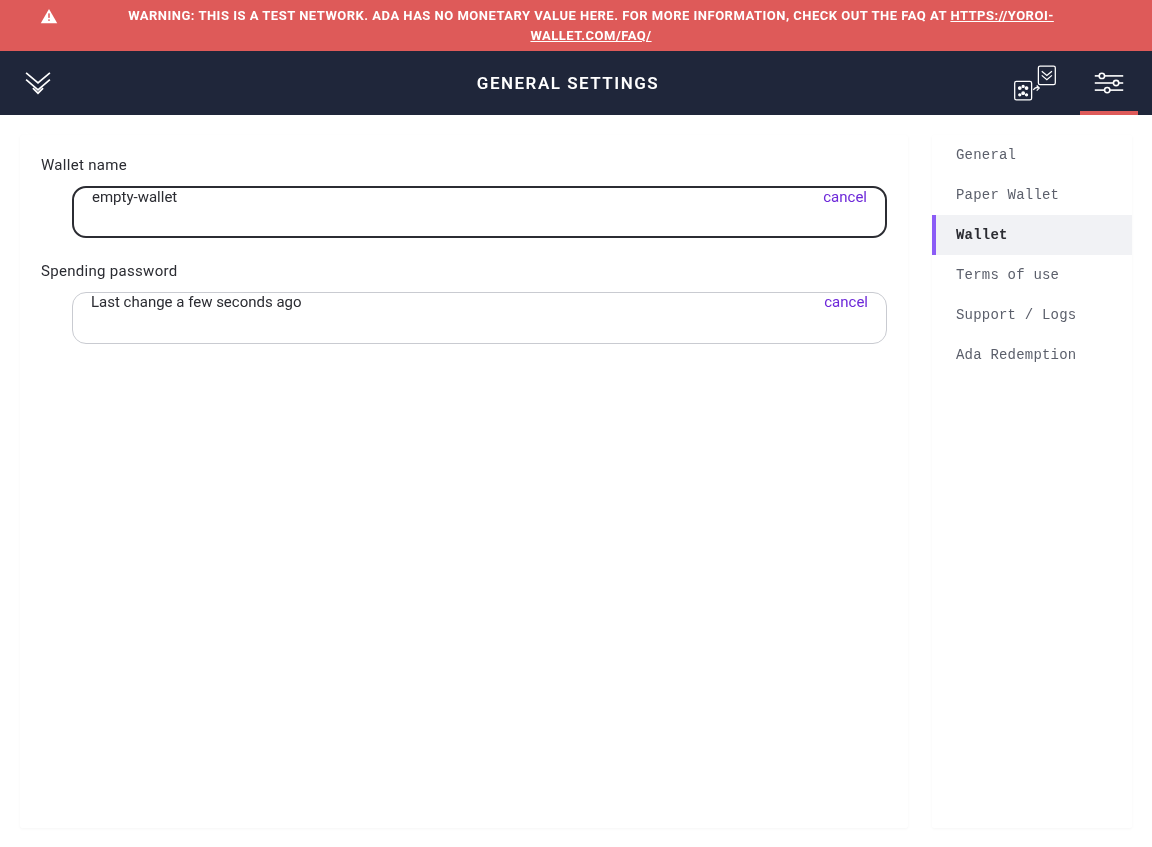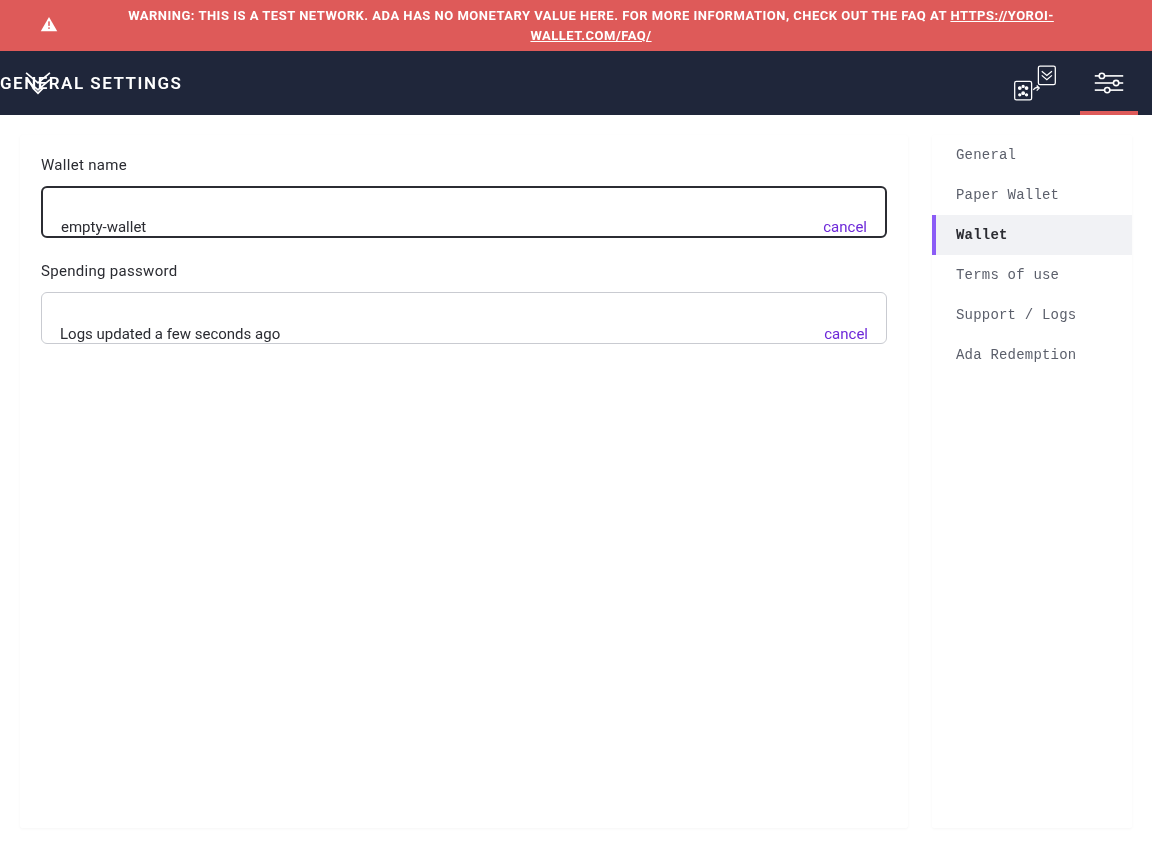--- a/index.html
+++ b/index.html
@@ -7,21 +7,21 @@
 
   
   .warning-banner {
     background: #de5a59;
     color: #fff;
     font-size: 13px;
     font-weight: 700;
     letter-spacing: 0.5px;
     padding: 6px 40px;
     display: flex;
-    align-items: center;
+    align-items: flex-start;
     justify-content: center;
     text-align: center;
     line-height: 1.5;
   }
   .warning-banner .warn-icon {
     margin-right: 12px;
     flex-shrink: 0;
     margin-top: 2px;
   }
   .warning-banner a {
@@ -37,20 +37,21 @@
     align-items: center;
     padding: 0 20px;
     position: relative;
   }
   .header .logo {
     width: 36px; height: 36px;
     display: flex; align-items: center; justify-content: center;
   }
   .header .title {
     position: absolute; left: 0; right: 16px;
+    text-align: center;
     color: #fff;
     font-size: 17px;
     font-weight: 600;
     letter-spacing: 1.5px;
     pointer-events: none;
   }
   .header .actions {
     margin-left: auto;
     display: flex;
     align-items: center;
@@ -101,26 +102,27 @@
   
   .field-group { margin-bottom: 24px; }
   .field-label {
     font-size: 15px;
     color: #2b2c32;
     margin-bottom: 12px;
     letter-spacing: 0.3px;
   }
   .field-box {
     border: 1px solid #c9cbd1;
-    border-radius: 6px;
+    border-radius: 14px;
     height: 52px;
     display: flex;
-    align-items: flex-end;
+    align-items: flex-start;
     padding: 0 18px;
     font-size: 15px;
+    margin-left: 31px;
   }
   .field-box.focused {
     border: 2px solid #2b2c32;
   }
   .field-box input {
     flex: 1;
     border: none;
     outline: none;
     font-size: 15px;
     color: #2b2c32;
@@ -219,21 +221,21 @@
       <div class="field-label">Wallet name</div>
       <div class="field-box focused">
         <input type="text" value="empty-wallet" style="">
         <span class="action-link">cancel</span>
       </div>
     </div>
 
     <div class="field-group">
       <div class="field-label">Spending password</div>
       <div class="field-box">
-        <span class="static-text">Logs updated a few seconds ago</span>
+        <span class="static-text">Last change a few seconds ago</span>
         <span class="action-link">cancel</span>
       </div>
     </div>
 
   </div>
 
   <div class="sidebar">
     <ul class="side-nav">
       <li>General</li>
       <li>Paper Wallet</li>

